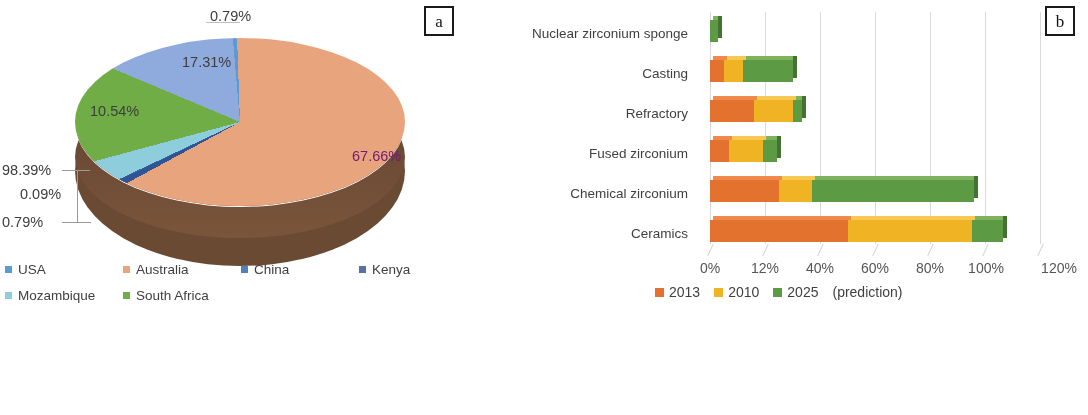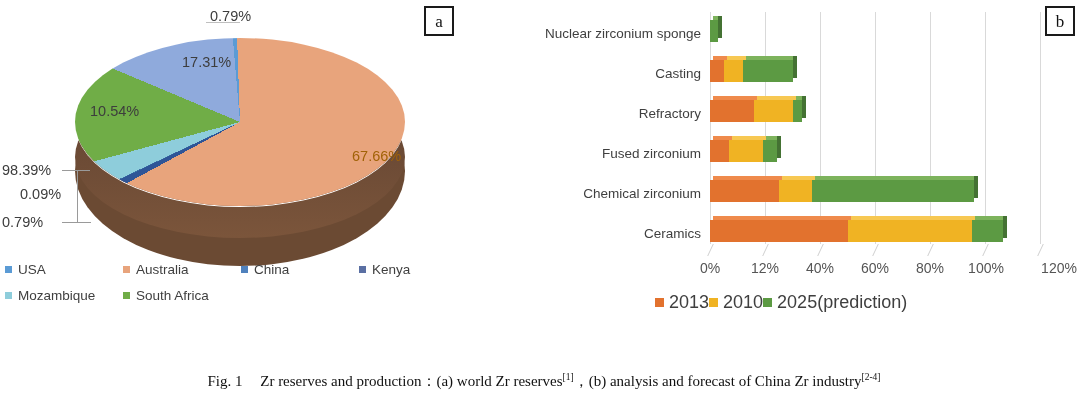--- a/index.html
+++ b/index.html
@@ -29,47 +29,47 @@
          #2f5597 243.6deg 246.4deg,    
          #3a6ea5 246.4deg 246.7deg,    
          #8ecddb 246.7deg 256.9deg,    
          #70ad47 256.9deg 294.8deg,    
          #8faadc 294.8deg 357.1deg,    
          #5b9bd5 357.1deg 360deg       
        );
      box-shadow:0 1px 0 #ffffff;}
 
   .pie-label{position:absolute;font-size:14.5px;color:#3d3d3d;white-space:nowrap;}
-  .pie-label.dark{color:#a16207;}
+  .pie-label.dark{color:#701a75;}
 
   .leader{position:absolute;border-left:1px solid #9a9a9a;border-bottom:1px solid #9a9a9a;}
   .leader-h{position:absolute;border-top:1px solid #9a9a9a;}
 
   
   .pie-legend{position:absolute;left:5px;top:262px;width:460px;
      display:grid;grid-template-columns:118px 118px 118px 106px;row-gap:11px;align-items:center;}
   .lg-item{display:flex;align-items:center;gap:6px;font-size:13.5px;color:#3f3f3f;white-space:nowrap;}
   .lg-sw{width:7px;height:7px;display:inline-block;flex:0 0 auto;}
 
   
   #panel-b{position:absolute;left:500px;top:0;width:588px;height:320px;}
-  .bar-plot{position:absolute;left:210px;top:12px;width:330px;height:232px;padding-left:13px;}
+  .bar-plot{position:absolute;left:210px;top:12px;width:330px;height:232px;}
   .gridline{position:absolute;top:0;bottom:0;width:1px;background:#d9d9d9;}
   .cat-row{position:absolute;left:0;height:22px;}
   .seg{position:absolute;top:0;height:22px;}
   .seg .face{position:absolute;inset:0;}
   .seg .top3d{position:absolute;left:3px;right:-3px;top:-4px;height:4px;}
   .seg .side3d{position:absolute;right:-4px;top:-4px;width:4px;height:22px;}
   .cat-label{position:absolute;right:0;font-size:13.5px;color:#3f3f3f;white-space:nowrap;text-align:right;}
 
   .tickmark{position:absolute;width:10px;height:12px;border-left:1px solid #cfcfcf;
      transform:skewX(-25deg);}
   .xtick{position:absolute;font-size:14px;color:#555;white-space:nowrap;text-align:center;}
 
-  .bar-legend{position:absolute;left:155px;top:292px;display:flex;align-items:center;font-size:18px;color:#3f3f3f;}
+  .bar-legend{position:absolute;left:155px;top:284px;display:flex;align-items:center;gap:14px;font-size:14px;color:#3f3f3f;}
   .bl-item{display:flex;align-items:center;gap:5px;}
   .bl-sw{width:9px;height:9px;display:inline-block;}
 
   
   .caption{position:absolute;left:0;width:1088px;text-align:center;color:#111;}
   #caption-cn{top:332px;font-family:"DejaVu Sans",sans-serif;font-size:15.5px;letter-spacing:.3px;}
   #caption-en{top:372px;font-family:"Liberation Serif",serif;font-size:15px;}
   .sup{font-size:9.5px;vertical-align:super;}
 </style>
 </head>
@@ -277,18 +277,14 @@
         <span class="bl-sw" style="background:#5c9a43;"></span>
         <span>2025</span>
       </div>
       <div class="bl-item">
         <span>(prediction)</span>
       </div>
     </div>
   </div>
 
 
-  <div class="caption" id="caption-en">
-    <span>Fig. 1</span>
-    <span style="display:inline-block;width:14px;"></span><span>Zr reserves and production：(a) world Zr reserves</span><span class="sup">[1]</span><span>，(b) analysis and forecast of China Zr industry</span><span class="sup">[2-4]</span>
-  </div>
 
 </div>
 
 </body></html>

